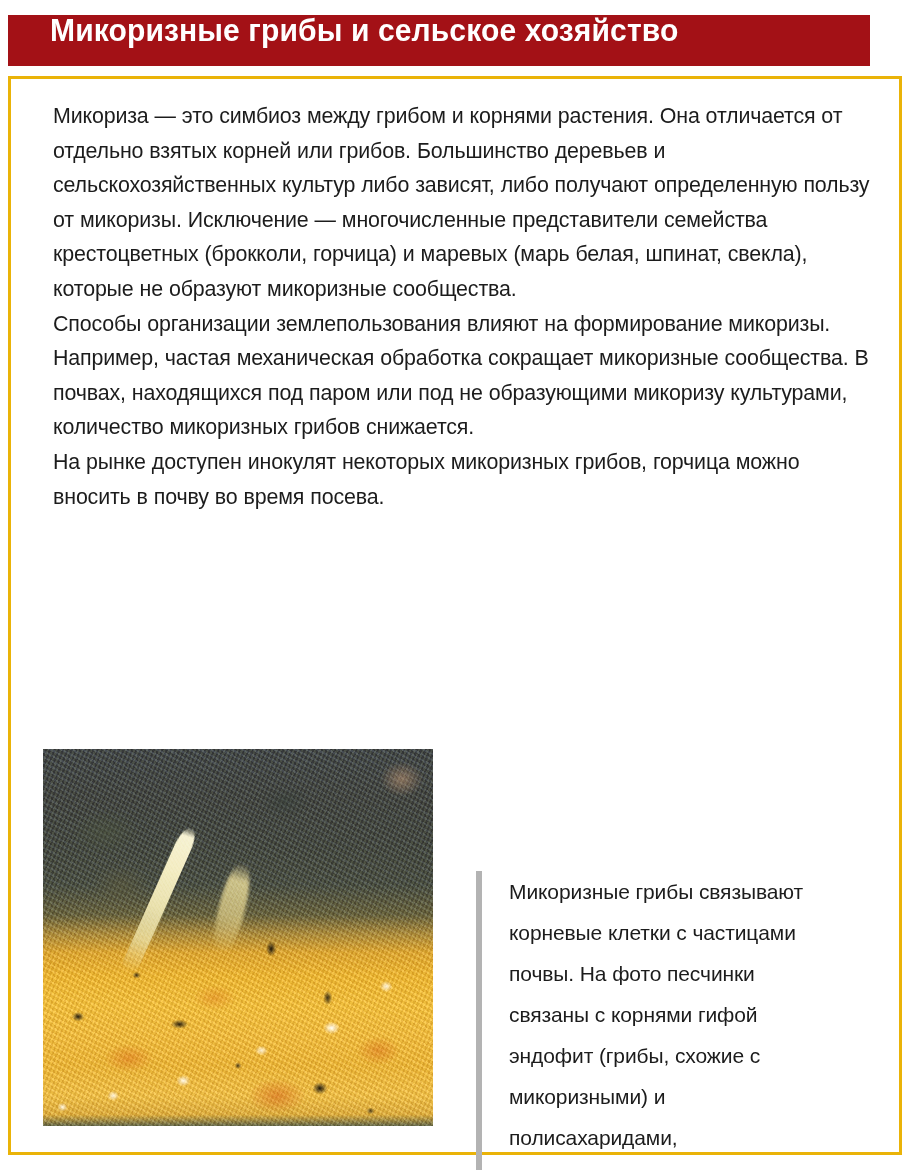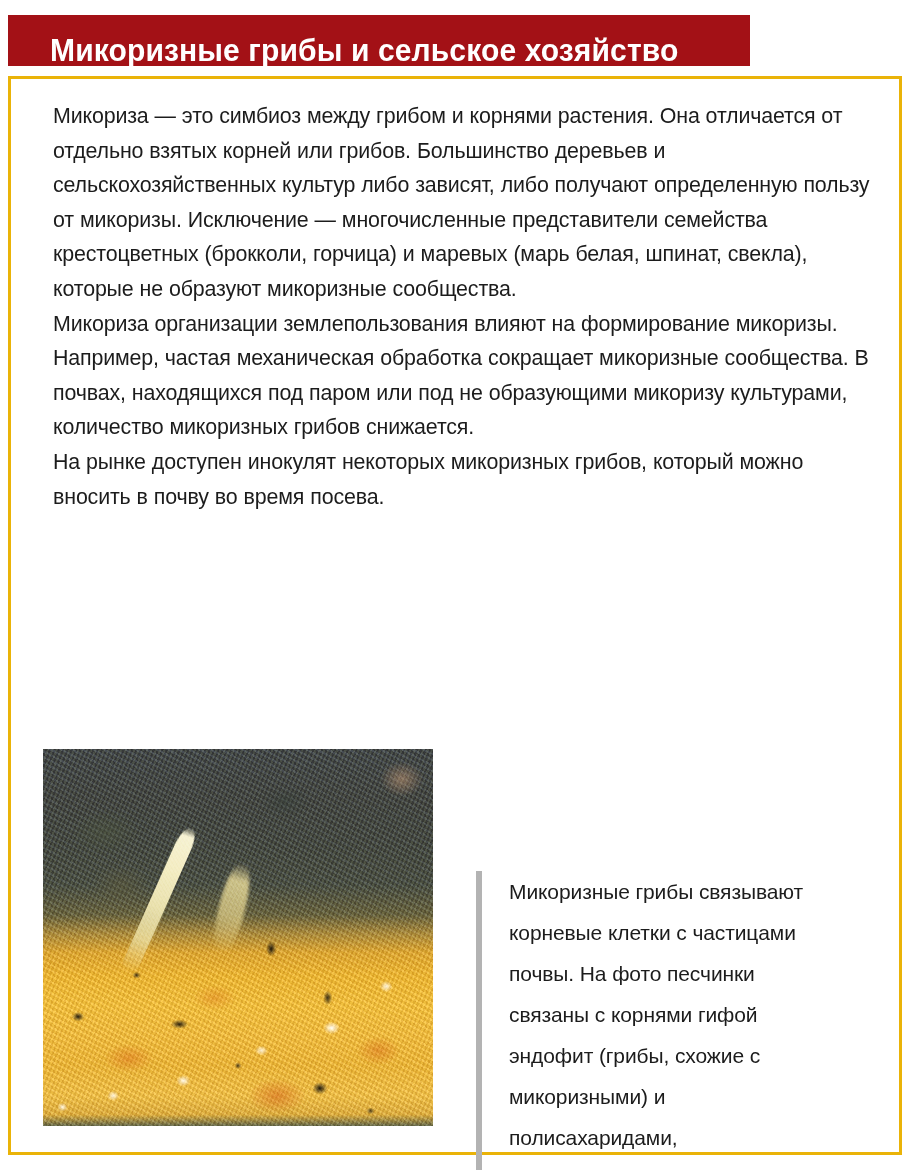--- a/index.html
+++ b/index.html
@@ -20,25 +20,25 @@
     width: 910px;
     height: 1170px;
     background: #ffffff;
   }
 
   
   .header-banner {
     position: absolute;
     left: 8px;
     top: 15px;
-    width: 742px;
+    width: 862px;
     height: 51px;
     background: #a31116;
     display: flex;
-    align-items: flex-end;
+    align-items: flex-start;
   }
   .header-title {
     color: #ffffff;
     font-family: "Liberation Sans Narrow", "Liberation Sans", sans-serif;
     font-weight: bold;
     font-size: 31px;
     letter-spacing: 0.1px;
     margin-left: 42px;
     line-height: 1;
     transform: scaleX(0.97);
@@ -209,22 +209,22 @@
 <div id="page">
 
   <div class="header-banner">
     <div class="header-title">Микоризные грибы и сельское хозяйство</div>
   </div>
 
   <div class="content-box">
 
     <div class="article-body">
       <p class="para">Микориза — это симбиоз между грибом и корнями растения. Она отличается от отдельно взятых корней или грибов. Большинство деревьев и сельскохозяйственных культур либо зависят, либо получают определенную пользу от микоризы. Исключение — многочисленные представители семейства крестоцветных (брокколи, горчица) и маревых (марь белая, шпинат, свекла), которые не образуют микоризные сообщества.</p>
-      <p class="para">Микориза организации землепользования влияют на формирование микоризы. Например, частая механическая обработка сокращает микоризные сообщества. В почвах, находящихся под паром или под не образующими микоризу культурами, количество микоризных грибов снижается.</p>
-      <p class="para">На рынке доступен инокулят некоторых микоризных грибов, который можно вносить в почву во время посева.</p>
+      <p class="para">Способы организации землепользования влияют на формирование микоризы. Например, частая механическая обработка сокращает микоризные сообщества. В почвах, находящихся под паром или под не образующими микоризу культурами, количество микоризных грибов снижается.</p>
+      <p class="para">На рынке доступен инокулят некоторых микоризных грибов, горчица можно вносить в почву во время посева.</p>
     </div>
 
     <div class="photo-figure">
       <div class="photo">
         <div class="hypha2"></div>
         <div class="hypha"></div>
         <div class="grain-overlay"></div>
       </div>
     </div>
 

